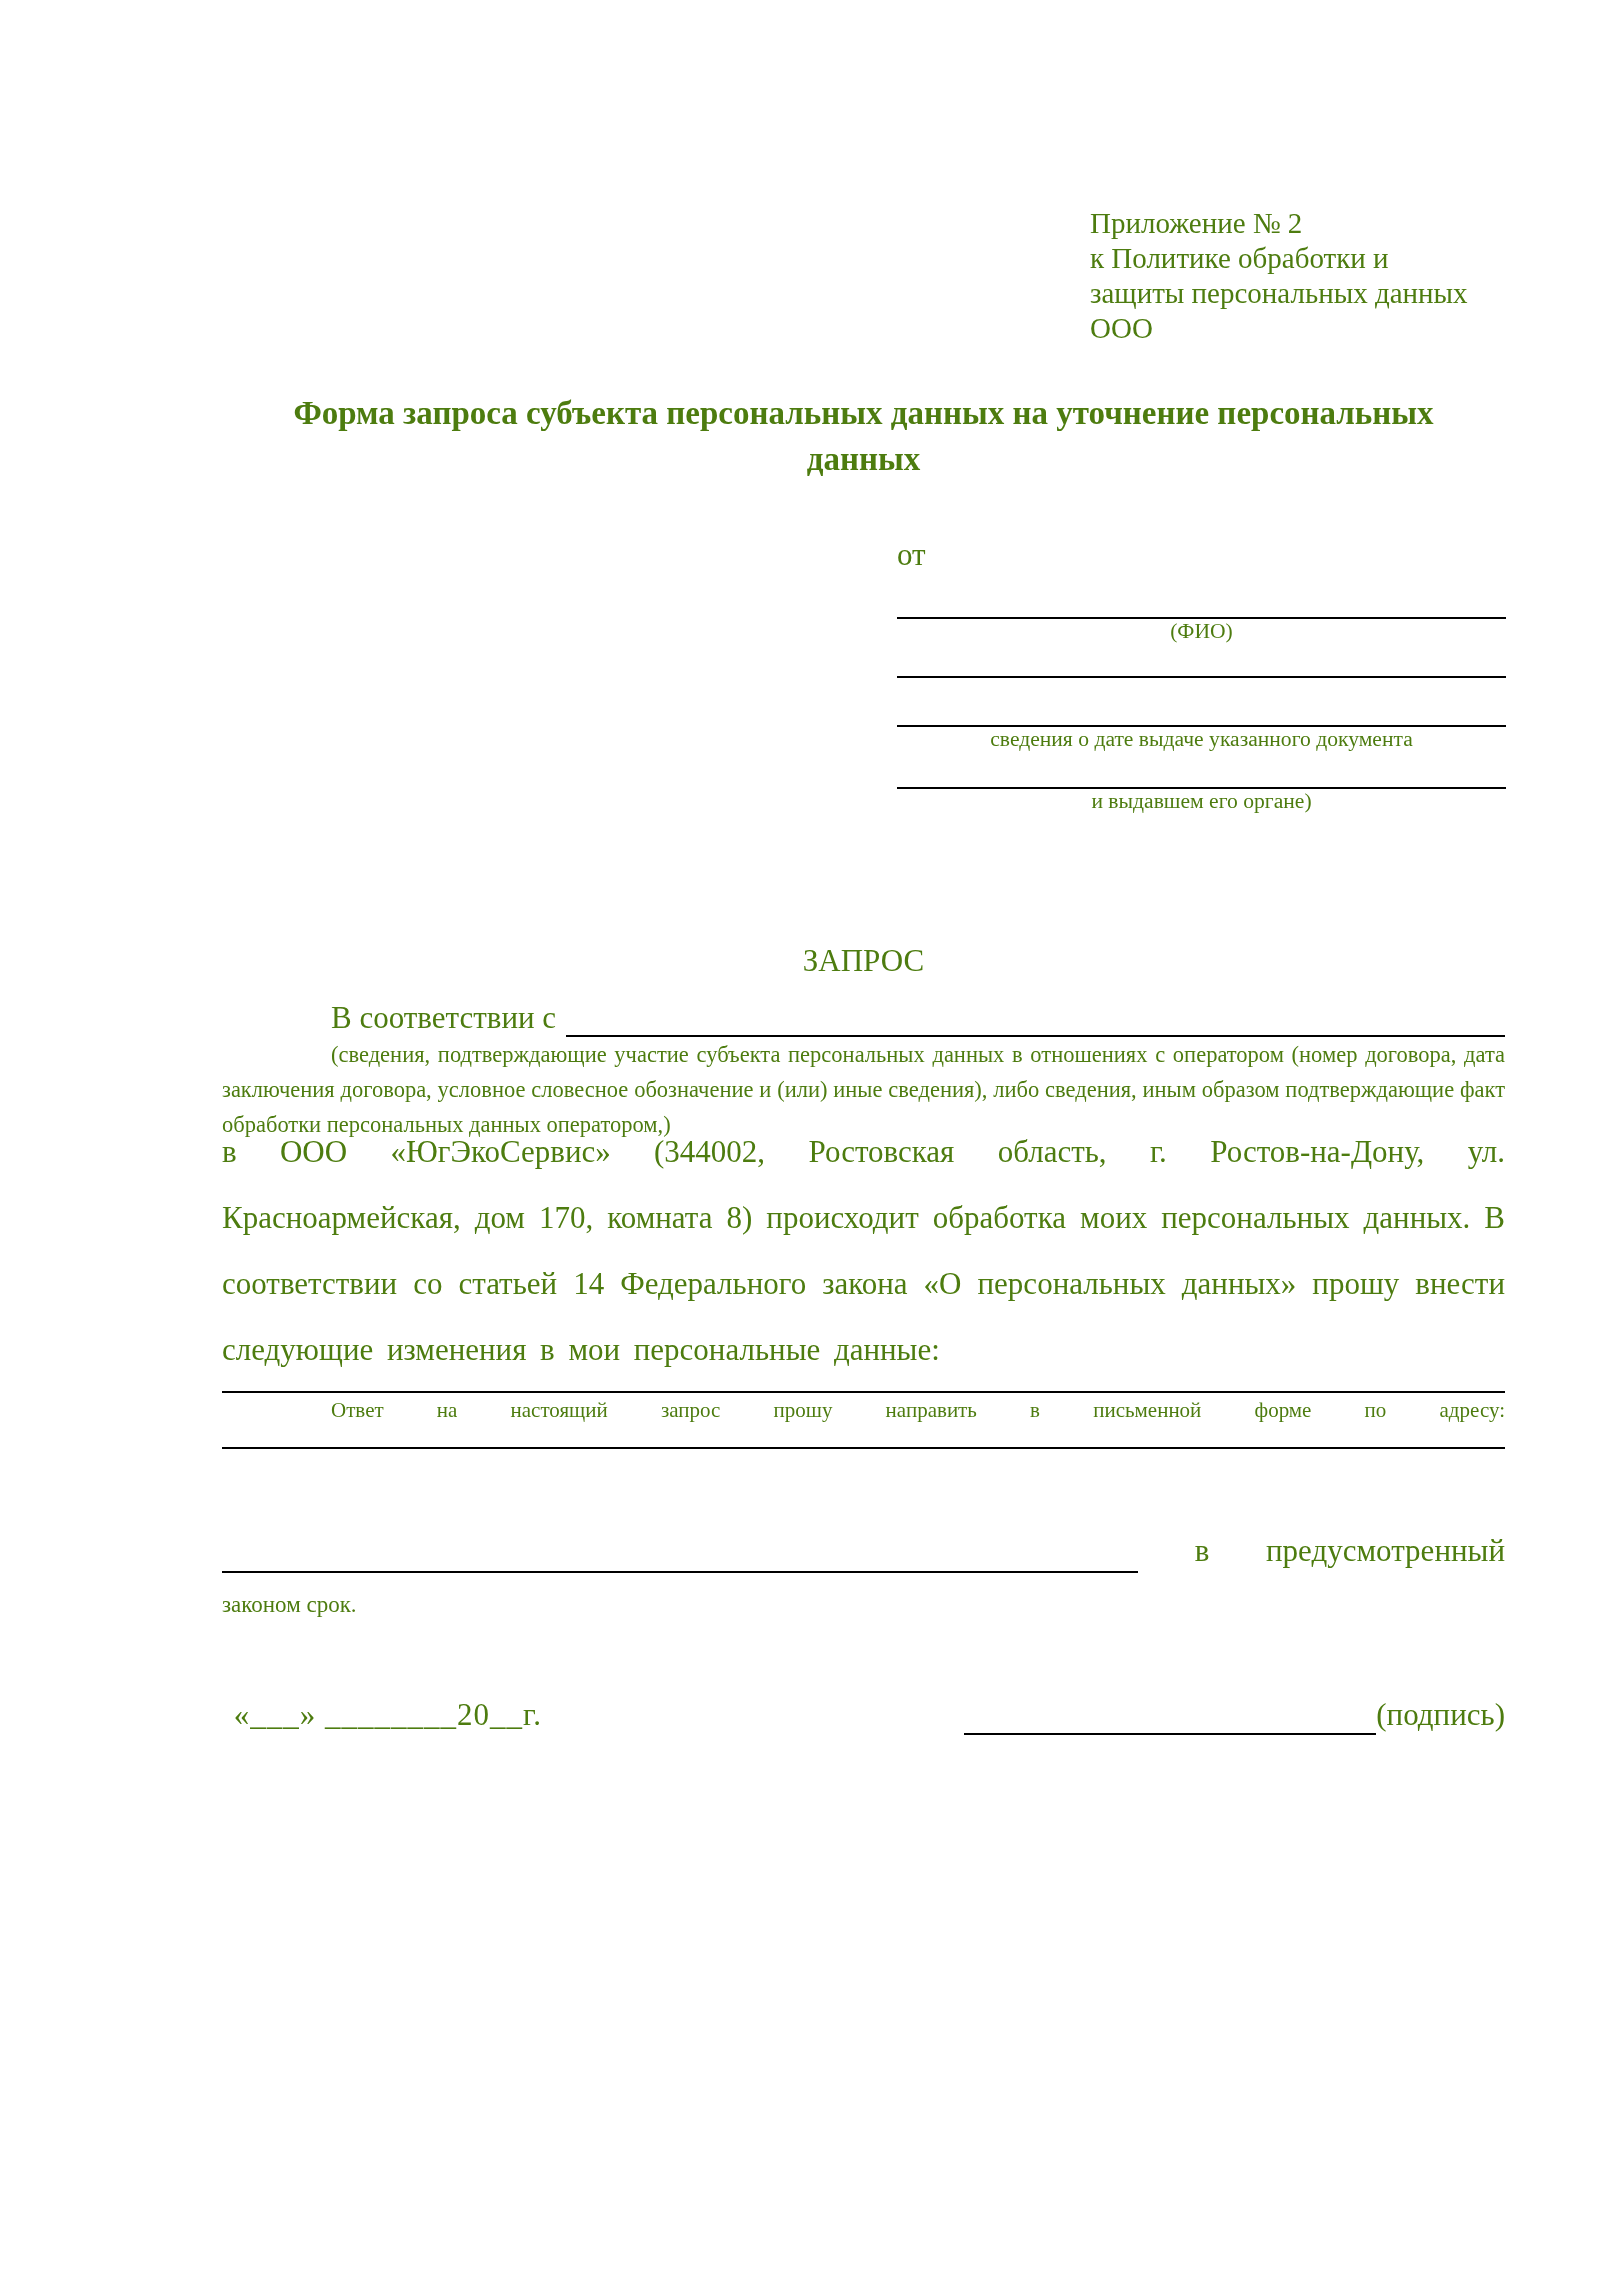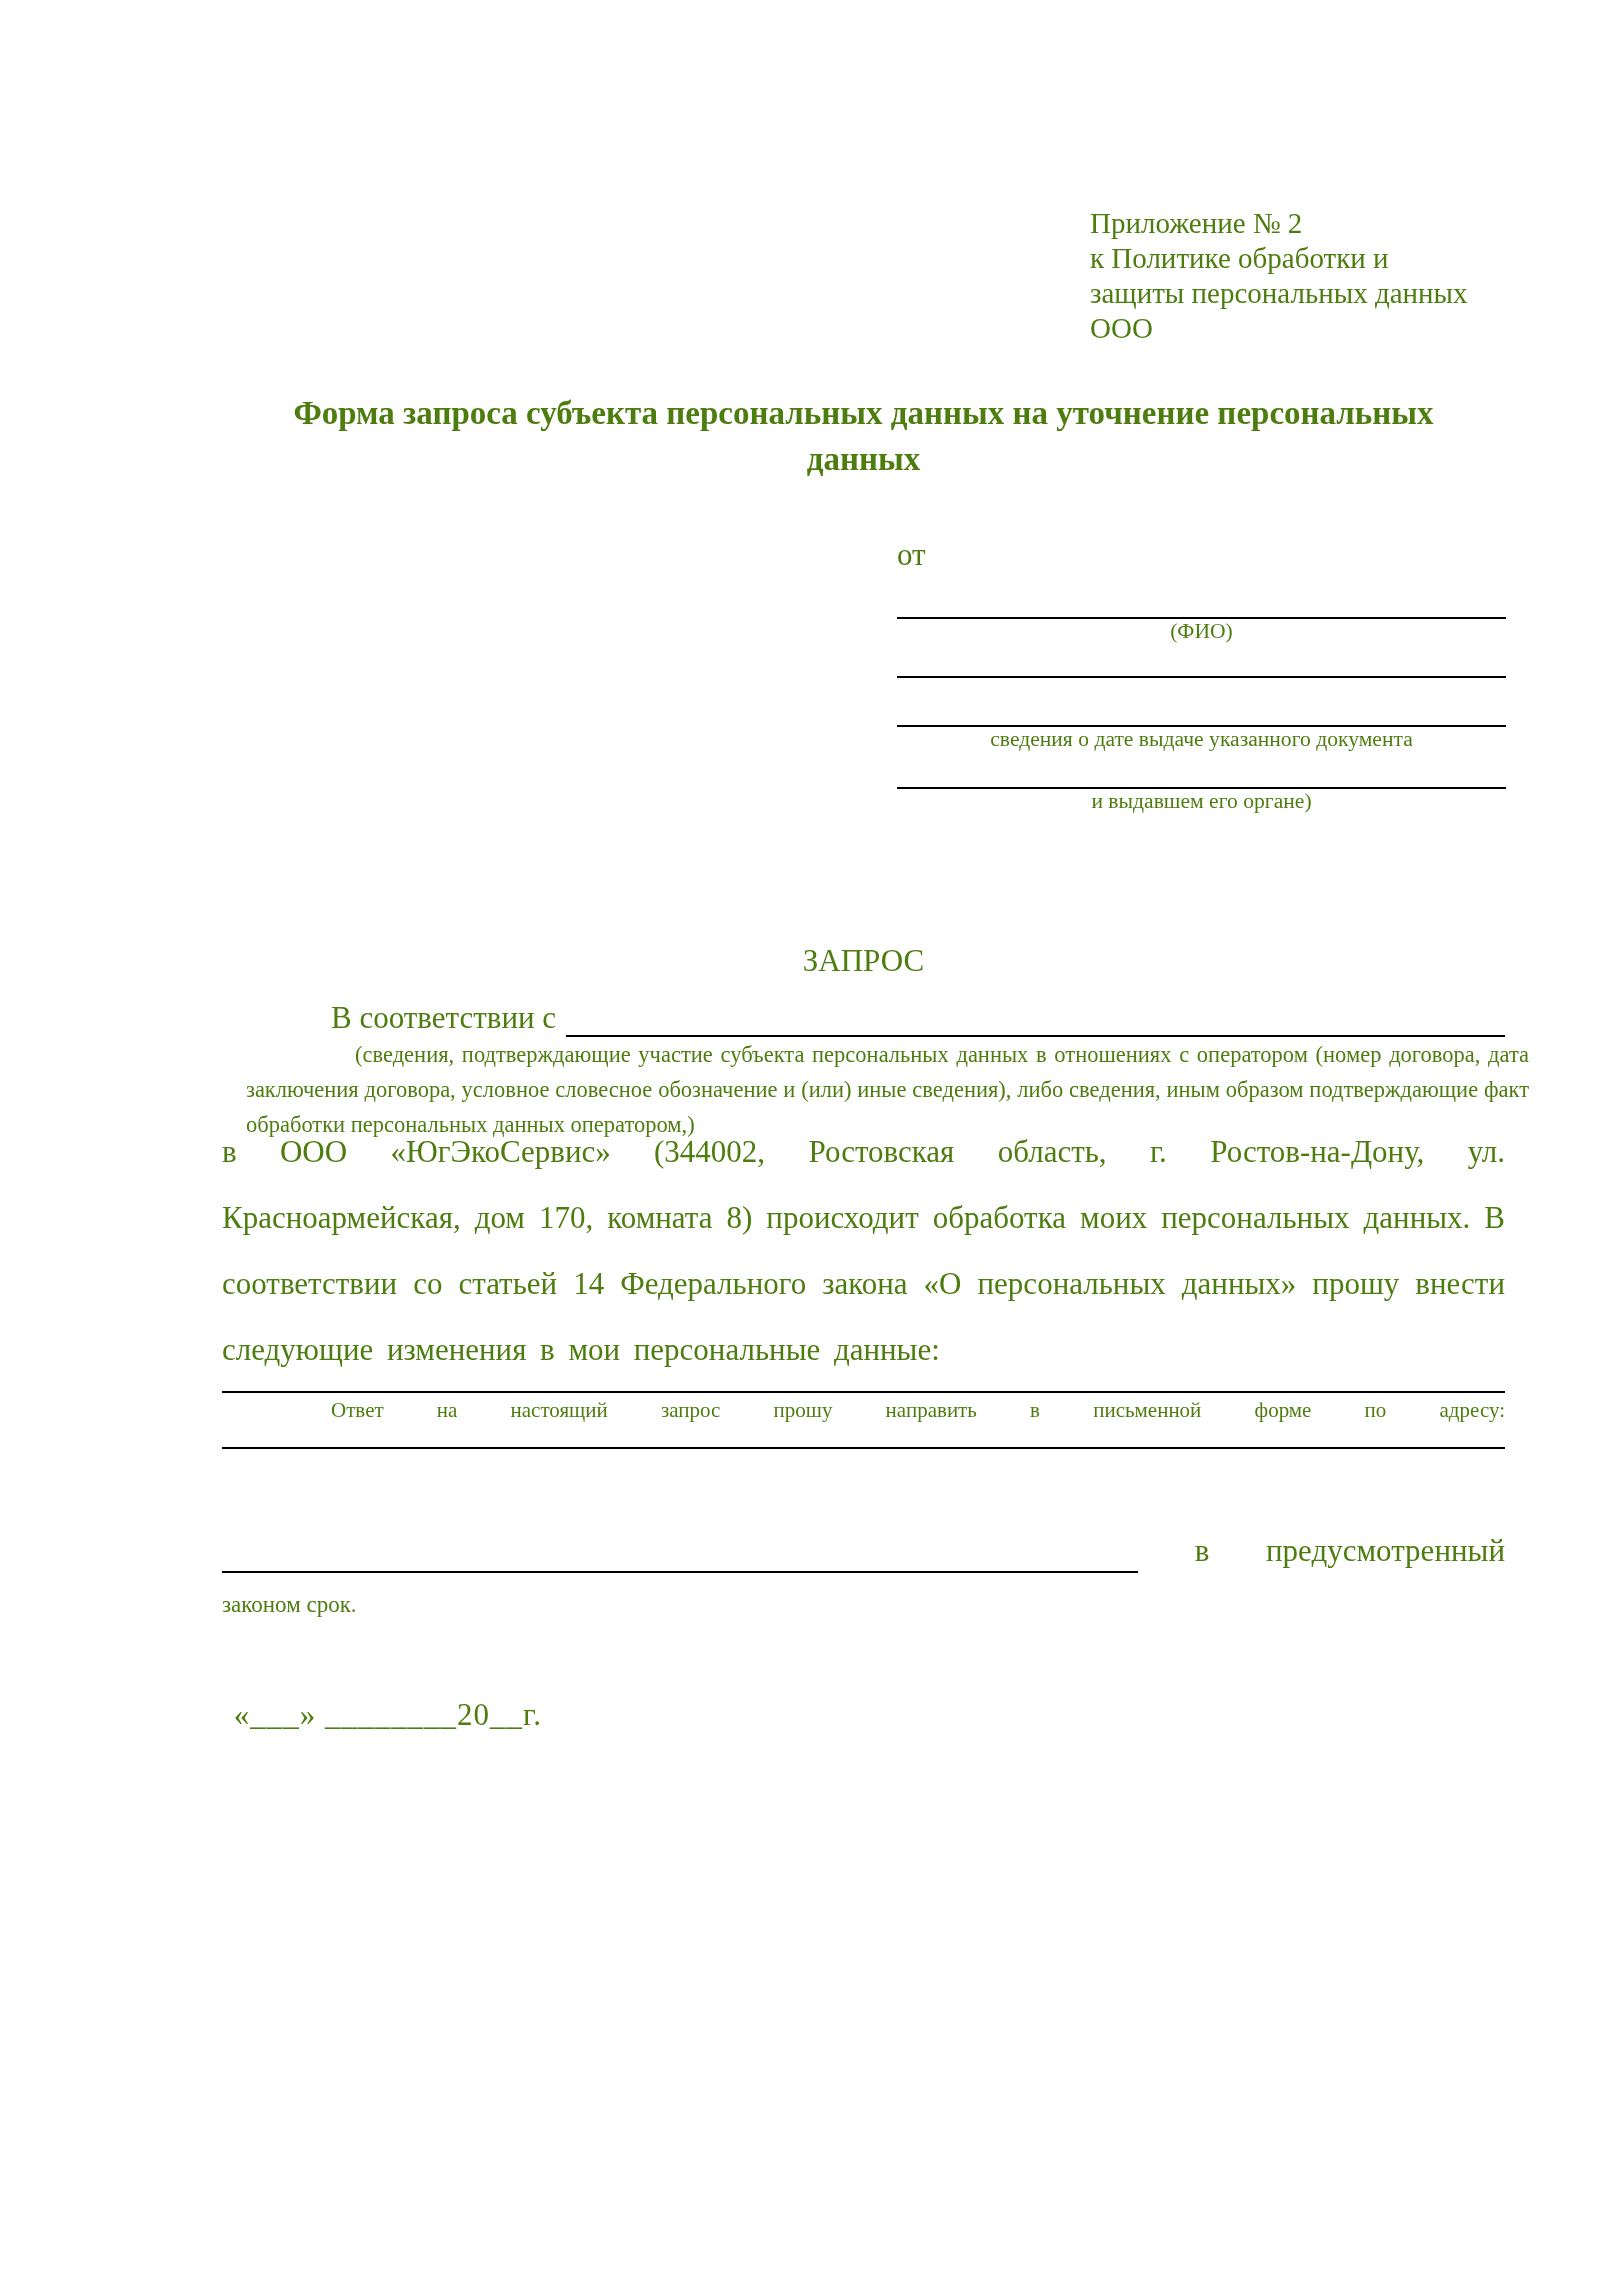--- a/index.html
+++ b/index.html
@@ -69,21 +69,20 @@
     margin-left: 9.8px;
     height: 33px;
   }
   
   .note {
     position: absolute;
     left: 222px; top: 1037px; width: 1283px;
     font-size: 22.5px; line-height: 35px;
     text-align: justify;
     text-indent: 109px;
-    margin-left: 24px;
   }
   
   .body-par {
     position: absolute;
     left: 222px; top: 1119px; width: 1283px;
     font-size: 31px; line-height: 66px;
     text-align: justify;
     word-spacing: 5.9px;
   }
   
@@ -183,16 +182,20 @@
   <div class="reply-l2">
     <span class="fill-line"></span>
     <span>в</span>
     <span>предусмотренный</span>
   </div>
 
   <div class="reply-l3">законом срок.</div>
 
   <div class="footer-row">
     <span class="date">«___» ________20__г.</span>
+    <span class="sig-group">
+      <span class="sig-line"></span>
+      <span>(подпись)</span>
+    </span>
   </div>
 
 </div>
 
 
 </body></html>

